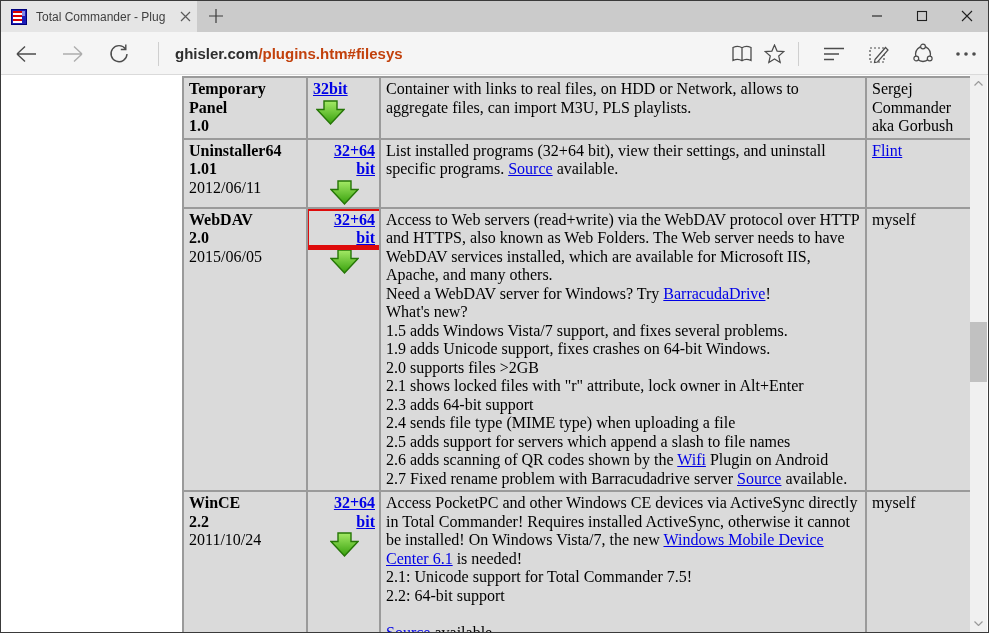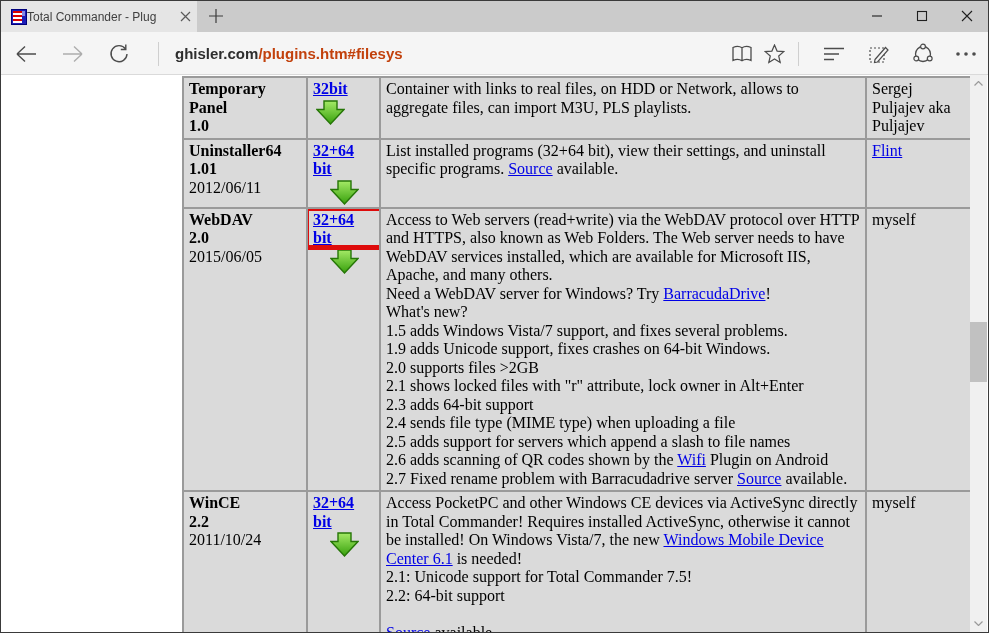--- a/index.html
+++ b/index.html
@@ -9,21 +9,21 @@
 
   
   .titlebar { position:absolute; left:0; top:0; width:989px; height:32px; background:#cbcbcb; }
   .tab { position:absolute; left:1px; top:1px; width:196px; height:31px; background:#e5e5e5;
          display:flex; align-items:center; }
   .favicon { width:16px; height:16px; margin-left:10px; position:relative;
              background:#1d1db8; border:1px solid #00007a; flex:0 0 16px; }
   .favicon::before { content:""; position:absolute; left:1px; top:1px; width:9px; height:12px;
              background:repeating-linear-gradient(180deg,#d90000 0 2px,#ffffff 2px 4px); }
   .favicon::after { content:""; position:absolute; right:1px; top:1px; width:3px; height:5px; background:#8888e0; }
-  .tab-title { font-size:12px; color:#3f3f3f; width:138px; overflow:hidden;
+  .tab-title { font-size:12px; color:#3f3f3f; margin-left:9px; width:138px; overflow:hidden;
                white-space:nowrap; }
   .tab-close { position:absolute; right:6px; top:10px; }
   .new-tab { position:absolute; left:206px; top:6px; }
   .win-controls { position:absolute; right:0; top:0; height:32px; display:flex; }
   .win-btn { width:45px; height:32px; display:flex; align-items:center; justify-content:center; }
 
   
   .navbar { position:absolute; left:1px; top:32px; width:987px; height:43px; background:#f5f5f5;
             border-bottom:1px solid #dadada;font-weight:bold; }
   .nav-btn { position:absolute; top:10px; width:24px; height:24px; display:flex;
@@ -41,21 +41,21 @@
                   font-family:"Liberation Serif", serif; font-size:16px; line-height:18.5px; color:#000; }
   td { border:2px solid #9a9a9a; background:#dadada; vertical-align:top; padding:2px 4px 2px 5px;
        overflow:hidden;margin-top:32px; }
   tr:nth-child(1) td { height:56px; }
   tr:nth-child(2) td { height:64px; }
   tr:nth-child(3) td { height:278px; }
   tr:nth-child(4) td { height:150px; }
   .plugin-name, .plugin-version { font-weight:bold; display:block; }
   .plugin-date { display:block; }
   .c-bits { position:relative; }
-  .dl { display:inline-block; text-align:left; }
+  .dl { display:inline-block; text-align:right; }
   a.lnk { color:#0000e6; text-decoration:underline; }
   a.bits { font-weight:bold; display:block; }
   .arrow { display:block; margin:1px auto 0 auto; }
   .hl { position:absolute; left:-4px; top:-3px; width:83px; height:44px;
         border:5px solid #de0b0b; z-index:5; }
 
   
   .scrollbar { position:absolute; right:1px; top:0; width:17px; height:557px; background:#f0f0f0; }
   .sb-btn { position:absolute; left:0; width:17px; height:17px; display:flex; align-items:center; justify-content:center; }
   .sb-up { top:0; } .sb-down { bottom:0; }
@@ -184,21 +184,21 @@
     </td>
     <td class="c-bits">
       <span class="dl">
         <a href="#" class="lnk bits">32bit</a>
         <svg class="arrow" width="29" height="25" viewBox="0 0 29 25">
           <polygon points="8,1 21,1 21,9.5 28,9.5 14.5,24 1,9.5 8,9.5" fill="url(#agrad)" stroke="#267607" stroke-width="1.4"></polygon>
         </svg>
       </span>
     </td>
     <td class="c-desc">Container with links to real files, on HDD or Network, allows to aggregate files, can import M3U, PLS playlists.</td>
-    <td class="c-author">Sergej Puljajev aka Puljajev</td>
+    <td class="c-author">Sergej Commander aka Gorbush</td>
   </tr>
 
   <tr>
     <td class="c-name">
       <span class="plugin-name">Uninstaller64</span>
       <span class="plugin-version">1.01</span>
       <span class="plugin-date">2012/06/11</span>
     </td>
     <td class="c-bits">
       <span class="dl">

